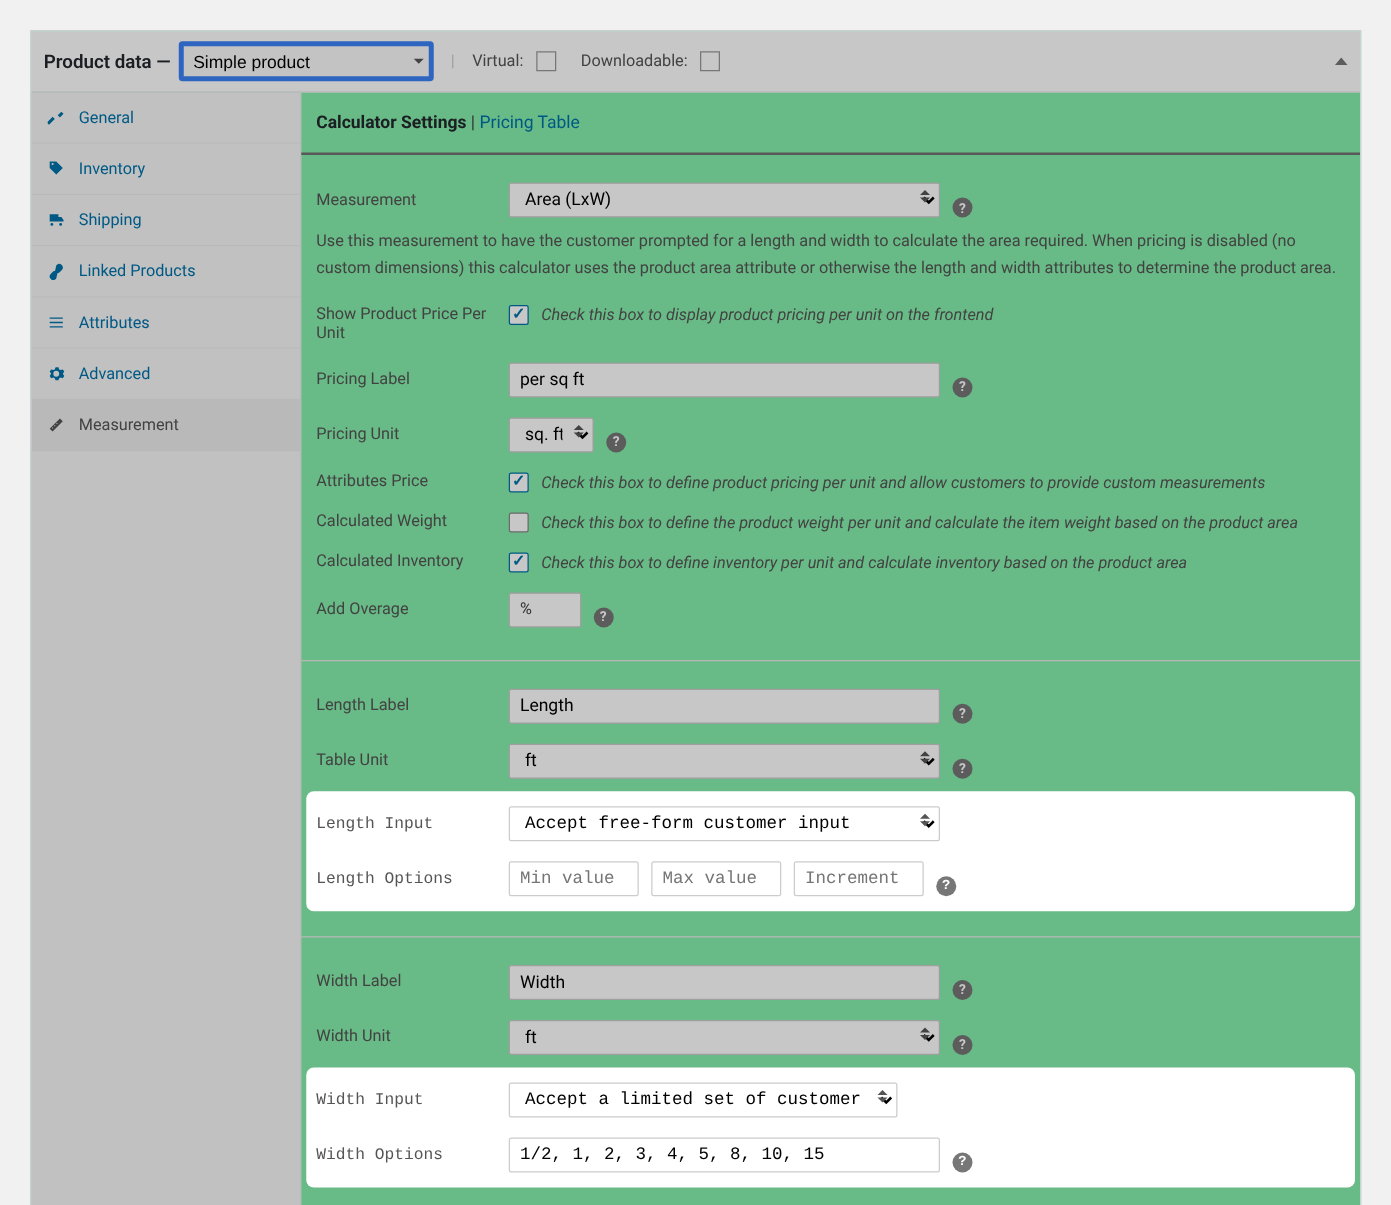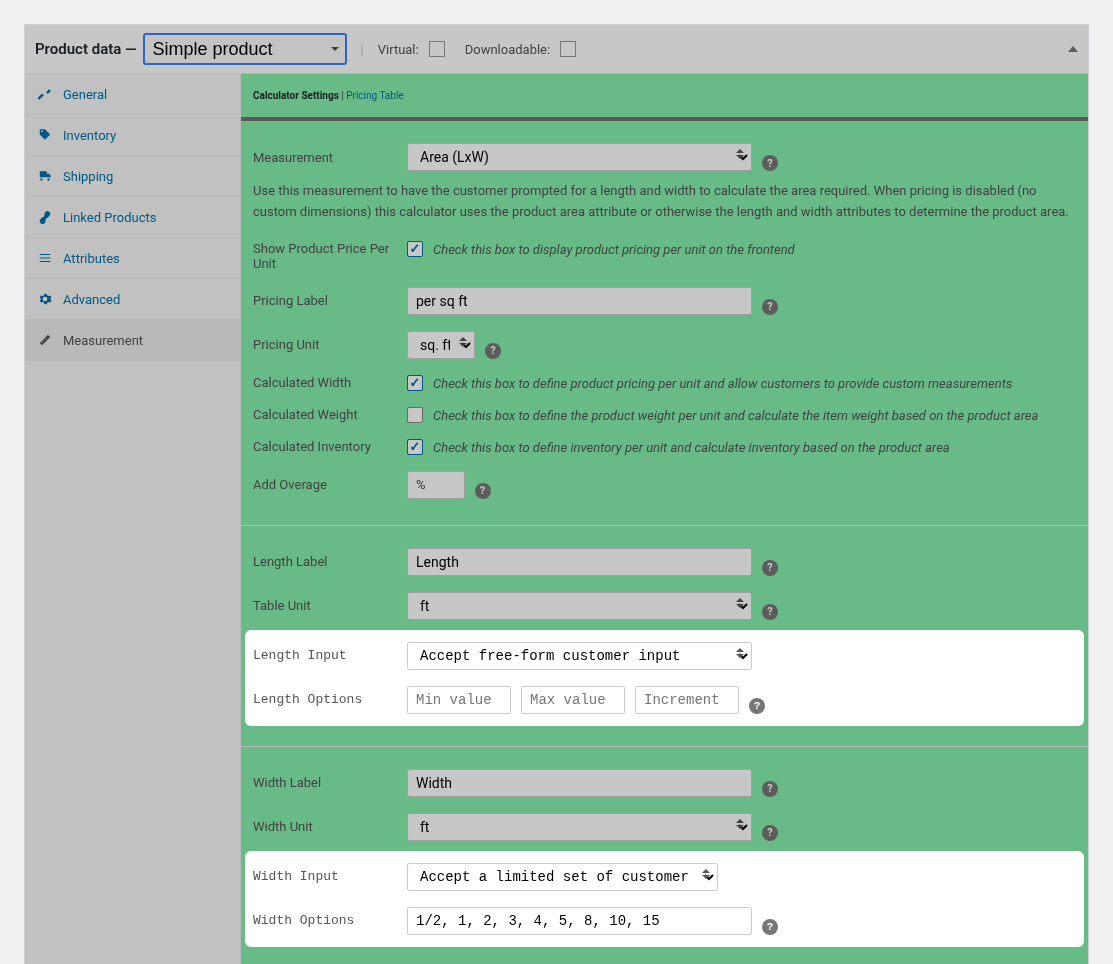--- a/index.html
+++ b/index.html
@@ -34,23 +34,23 @@
   align-items: center;
   gap: 6px;
   position: relative;
 }
 .panel-head-title {
   font-size: 15px;
   font-weight: 600;
   color: #23282d;
 }
 .type-select {
-  font-size: 18px;
+  font-size: 14px;
   padding: 4px 24px 4px 8px;
-  border: 2px solid #3b82f6;
+  border: 4px solid #3b82f6;
   border-radius: 3px;
   background: #fafafa;
   height: 32px;
   width: 204px;
   appearance: none;
   -webkit-appearance: none;
   position: relative;
 }
 .select-wrap { position: relative; display: inline-block; }
 .select-wrap::after {
@@ -120,22 +120,22 @@
   width: 16px; height: 16px;
   display: inline-flex;
   align-items: center;
   justify-content: center;
   color: inherit;
 }
 .side-tabs li.active .tab-icon { color: #555; }
 .content { flex: 1; padding: 0; }
 .content-head {
   padding: 16px 12px;
-  border-bottom: 4px solid #737373;
-  font-size: 10px;
+  border-bottom: 2px solid #737373;
+  font-size: 14px;
 }
 .content-head strong { color: #23282d; font-weight: 700; }
 .content-head a { color: #0073aa; text-decoration: none; }
 .section { padding: 14px 12px 18px; border-bottom: 1px solid #eee; }
 .section:last-child { border-bottom: none; }
 .row { display: flex; align-items: center; padding: 8px 0; }
 .row.align-top { align-items: flex-start; }
 .row-label {
   width: 154px;
   flex-shrink: 0;
@@ -341,21 +341,21 @@
             <span class="select-wrap">
               <select class="sel sm">
                 <option>sq. ft.</option>
               </select>
             </span>
             <span class="help-icon">?</span>
           </div>
         </div>
 
         <div class="row">
-          <div class="row-label">Calculated Width</div>
+          <div class="row-label">Attributes Price</div>
           <div class="row-control">
             <span class="cbx checked"></span>
             <span class="hint-italic">Check this box to define product pricing per unit and allow customers to provide custom measurements</span>
           </div>
         </div>
 
         <div class="row">
           <div class="row-label">Calculated Weight</div>
           <div class="row-control">
             <span class="cbx"></span>

